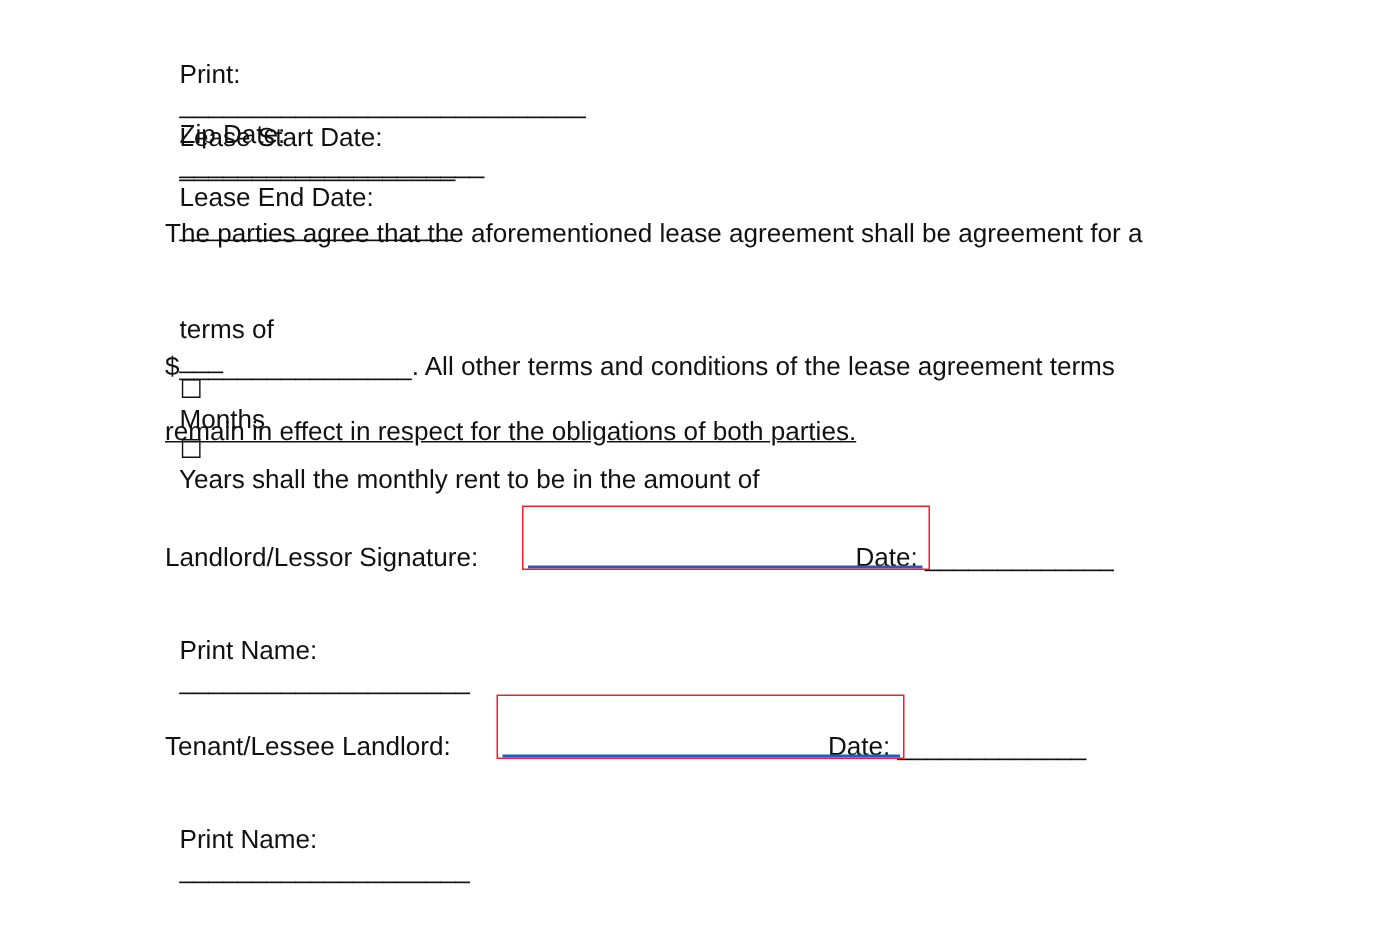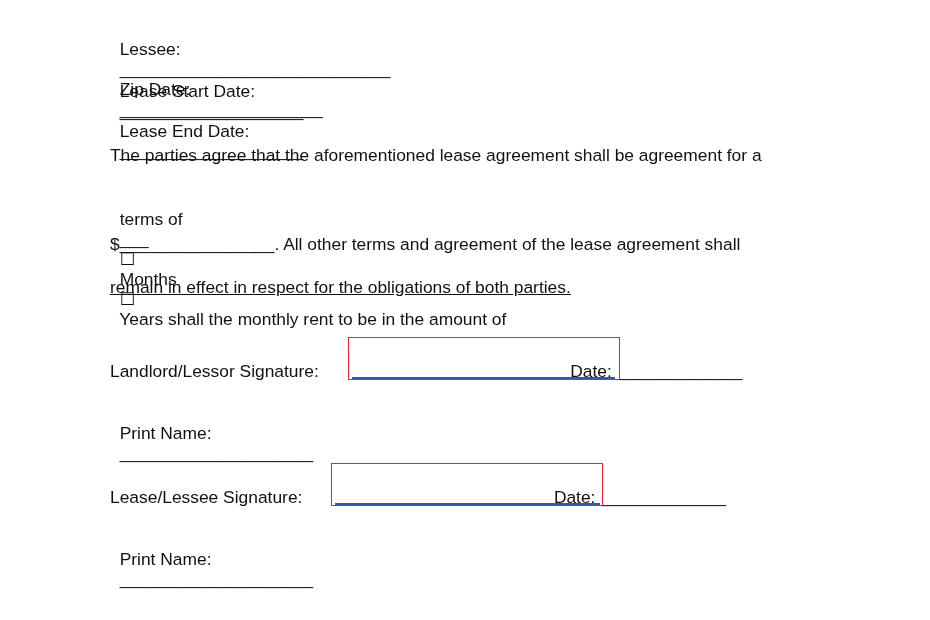--- a/index.html
+++ b/index.html
@@ -33,21 +33,21 @@
     .sig-underline {
       position: absolute;
       height: 1.5px;
       background: #2a56c8;
     }
   </style>
 </head>
 <body>
 
 <div class="line" style="top:19px;">
-  <span>Lessee:</span>
+  <span>Print:</span>
   <span>____________________________</span>
   <span>Zip Date:</span>
   <span>_____________________</span>
 </div>
 
 <div class="line" style="top:61px;">
   <span>Lease Start Date:</span>
   <span>___________________</span>
   <span>Lease End Date:</span>
   <span>___________________</span>
@@ -57,35 +57,35 @@
 
 <div class="line" style="top:189px;">
   <span>terms of</span>
   <span>___</span>
   <span>☐</span>
   <span>Months</span>
   <span>☐</span>
   <span>Years shall the monthly rent to be in the amount of</span>
 </div>
 
-<div class="line" style="top:234px;"><span>$</span><span>________________</span><span>. All other terms and agreement of the lease agreement shall</span></div>
+<div class="line" style="top:234px;"><span>$</span><span>________________</span><span>. All other terms and conditions of the lease agreement terms</span></div>
 
 <div class="line" style="top:277px;text-decoration:underline;">remain in effect in respect for the obligations of both parties.</div>
 
 <div class="line" style="top:361px;"><span class="bold">Landlord/Lessor Signature</span><span>:</span><span style="color:transparent;">__________________________</span><span>Date:</span> <span>_____________</span></div>
 
 <div class="sig-underline" style="left:352px; top:377px; width:263px;"></div>
 <div class="sig-box" style="left:348px; top:337px; width:272px; height:43px;"></div>
 
 <div class="line" style="top:403px;">
   <span>Print Name:</span>
   <span>____________________</span>
 </div>
 
-<div class="line" style="top:487px;"><span class="bold">Lease/Lessee Signature</span><span>:</span><span style="color:transparent;">__________________________</span><span>Date:</span> <span>_____________</span></div>
+<div class="line" style="top:487px;"><span class="bold">Tenant/Lessee Landlord</span><span>:</span><span style="color:transparent;">__________________________</span><span>Date:</span> <span>_____________</span></div>
 
 <div class="sig-underline" style="left:335px; top:503px; width:265px;"></div>
 <div class="sig-box" style="left:331px; top:463px; width:272px; height:43px;"></div>
 
 <div class="line" style="top:529px;">
   <span>Print Name:</span>
   <span>____________________</span>
 </div>
 
 </body></html>

